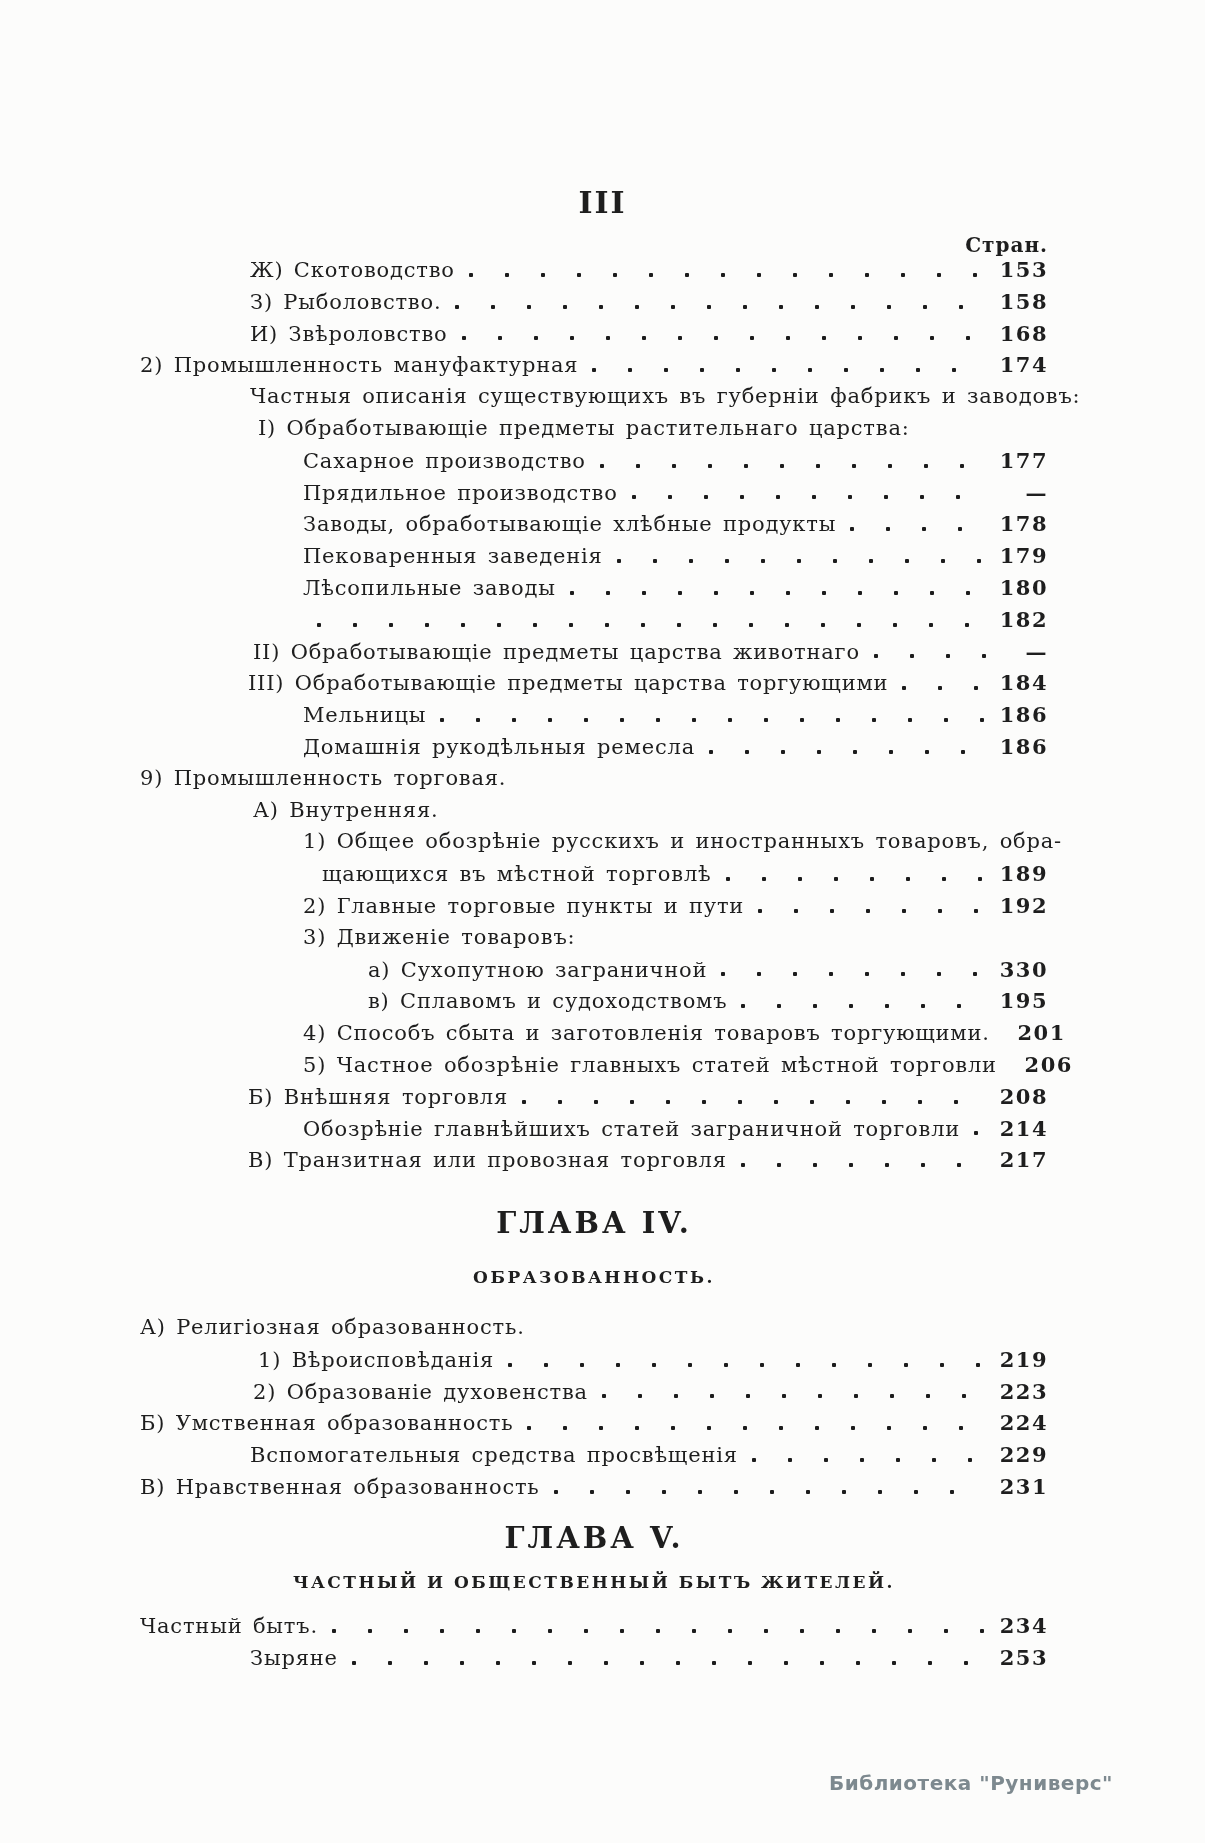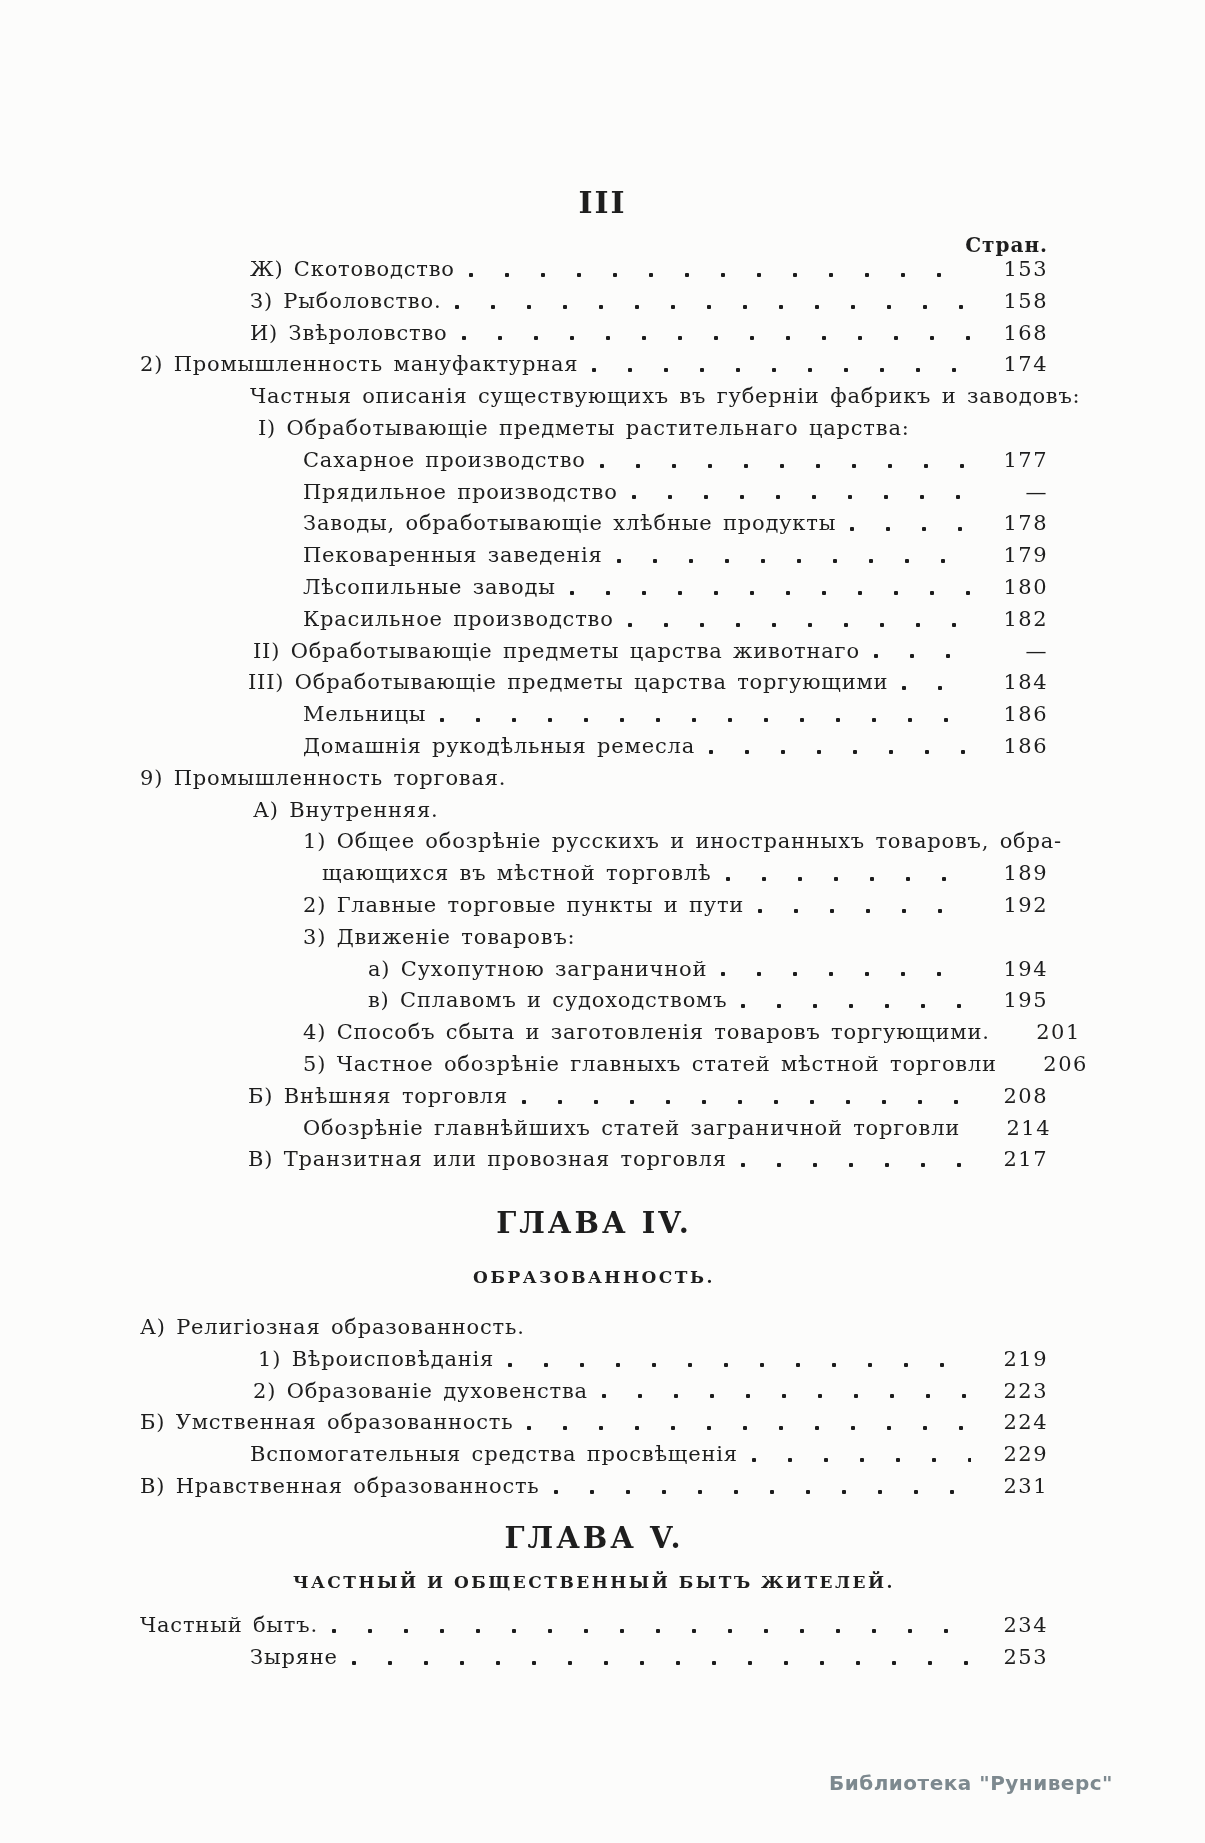--- a/index.html
+++ b/index.html
@@ -35,21 +35,21 @@
   }
   .t{flex:0 0 auto;}
   .leader{
     flex:1 1 auto;min-width:0;align-self:flex-end;
     height:6px;margin:0 8px 8px 14px;
     background-image:radial-gradient(circle at 2px 3px, #1c1c1c 2px, transparent 2.5px);
     background-size:36px 6px;background-repeat:repeat-x;
   }
   .pg{
     flex:0 0 auto;min-width:54px;text-align:right;
-    font-weight:400;letter-spacing:1.5px;margin-left:15px;
+    font-weight:700;letter-spacing:1.5px;
   }
   
   .ind-a{padding-left:0;}
   .ind-b{padding-left:110px;}
   .ind-b2{padding-left:118px;}
   .ind-b3{padding-left:113px;}
   .ind-b4{padding-left:108px;}
   .ind-c{padding-left:163px;}
   .ind-c2{padding-left:182px;}
   .ind-d{padding-left:228px;}
@@ -125,21 +125,20 @@
       <span class="t">Пековаренныя заведенія</span>
       <span class="leader"></span>
       <span class="pg">179</span>
     </div>
   <div class="row ind-c">
       <span class="t">Лѣсопильные заводы</span>
       <span class="leader"></span>
       <span class="pg">180</span>
     </div>
   <div class="row ind-c">
-      <span class="t">Красильное производство</span>
       <span class="leader"></span>
       <span class="pg">182</span>
     </div>
   <div class="row ind-b3">
       <span class="t">II) Обработывающіе предметы царства животнаго</span>
       <span class="leader"></span>
       <span class="pg">—</span>
     </div>
   <div class="row ind-b4">
       <span class="t">III) Обработывающіе предметы царства торгующими</span>
@@ -174,21 +173,21 @@
       <span class="t">2) Главные торговые пункты и пути</span>
       <span class="leader"></span>
       <span class="pg">192</span>
     </div>
   <div class="row ind-c">
       <span class="t">3) Движеніе товаровъ:</span>
     </div>
   <div class="row ind-d">
       <span class="t">а) Сухопутною заграничной</span>
       <span class="leader"></span>
-      <span class="pg">194</span>
+      <span class="pg">330</span>
     </div>
   <div class="row ind-d">
       <span class="t">в) Сплавомъ и судоходствомъ</span>
       <span class="leader"></span>
       <span class="pg">195</span>
     </div>
   <div class="row ind-c">
       <span class="t">4) Способъ сбыта и заготовленія товаровъ торгующими.</span>
       <span class="leader"></span>
       <span class="pg">201</span>

